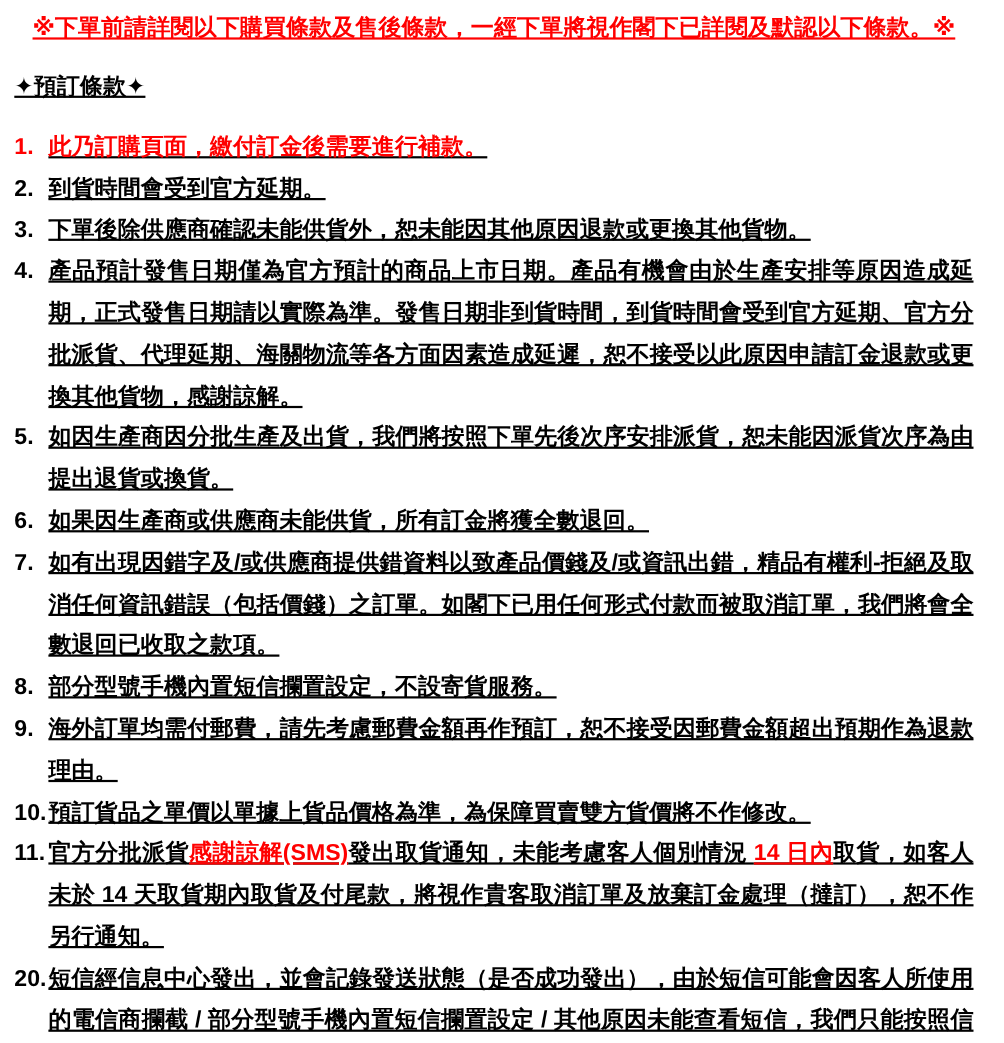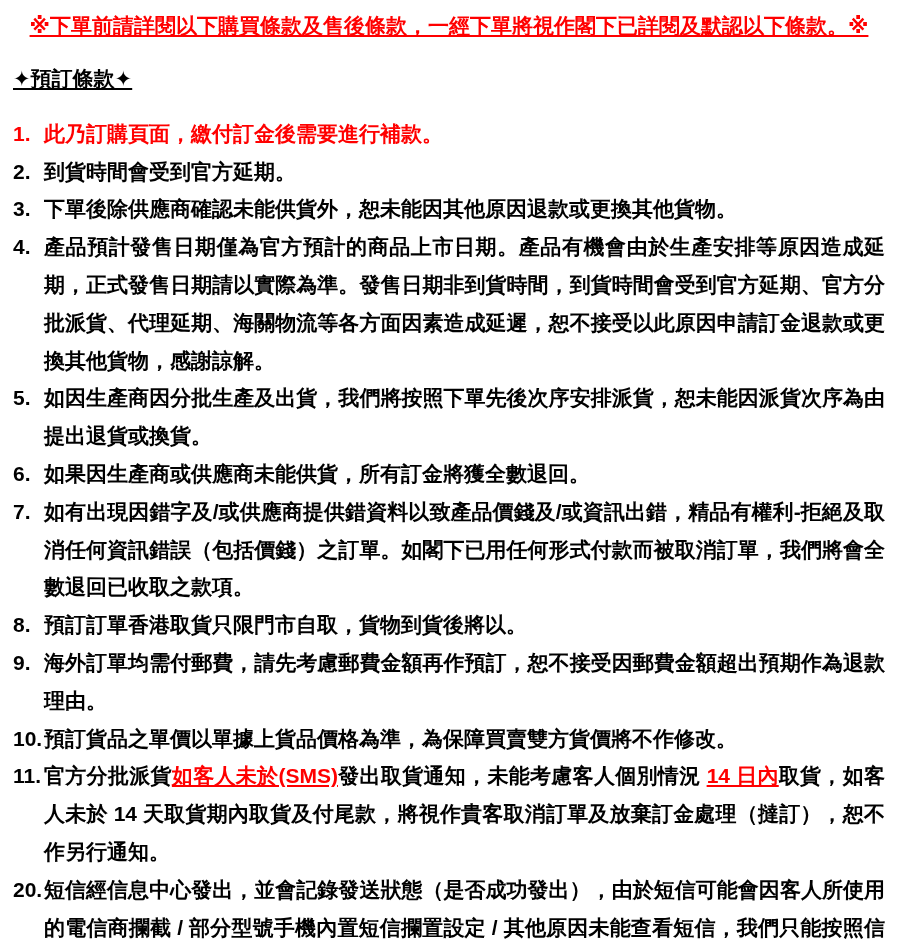--- a/index.html
+++ b/index.html
@@ -36,20 +36,21 @@
     align-items: flex-start;
     line-height: 1.8;
   }
   .term-number {
     flex: 0 0 31px;
     white-space: nowrap;
   }
   .term-text {
     flex: 1;
     text-align: justify;
+    text-decoration: underline;
   }
   .red { color: #ff0000; }
   .red-underline {
     color: #ff0000;
     text-decoration: underline;
   }
 </style>
 </head>
 <body>
 
@@ -84,32 +85,32 @@
       <li class="term-item">
         <span class="term-number">6.</span>
         <span class="term-text"><span class="">如果因生產商或供應商未能供貨，所有訂金將獲全數退回。</span></span>
       </li>
       <li class="term-item">
         <span class="term-number">7.</span>
         <span class="term-text"><span class="">如有出現因錯字及/或供應商提供錯資料以致產品價錢及/或資訊出錯，精品有權利-拒絕及取消任何資訊錯誤（包括價錢）之訂單。如閣下已用任何形式付款而被取消訂單，我們將會全數退回已收取之款項。</span></span>
       </li>
       <li class="term-item">
         <span class="term-number">8.</span>
-        <span class="term-text"><span class="">預訂訂單香港取貨只限門市自取，貨物到貨後將以。</span></span>
+        <span class="term-text"><span class="">部分型號手機內置短信攔置設定，不設寄貨服務。</span></span>
       </li>
       <li class="term-item">
         <span class="term-number">9.</span>
         <span class="term-text"><span class="">海外訂單均需付郵費，請先考慮郵費金額再作預訂，恕不接受因郵費金額超出預期作為退款理由。</span></span>
       </li>
       <li class="term-item">
         <span class="term-number">10.</span>
         <span class="term-text"><span class="">預訂貨品之單價以單據上貨品價格為準，為保障買賣雙方貨價將不作修改。</span></span>
       </li>
       <li class="term-item">
         <span class="term-number">11.</span>
-        <span class="term-text"><span class="">官方分批派貨</span><span class="red-underline">如客人未於(SMS)</span><span class="">發出取貨通知，未能考慮客人個別情況 </span><span class="red-underline">14 日內</span><span class="">取貨，如客人未於 14 天取貨期內取貨及付尾款，將視作貴客取消訂單及放棄訂金處理（撻訂），恕不作另行通知。</span></span>
+        <span class="term-text"><span class="">官方分批派貨</span><span class="red-underline">感謝諒解(SMS)</span><span class="">發出取貨通知，未能考慮客人個別情況 </span><span class="red-underline">14 日內</span><span class="">取貨，如客人未於 14 天取貨期內取貨及付尾款，將視作貴客取消訂單及放棄訂金處理（撻訂），恕不作另行通知。</span></span>
       </li>
       <li class="term-item">
         <span class="term-number">20.</span>
         <span class="term-text"><span class="">短信經信息中心發出，並會記錄發送狀態（是否成功發出），由於短信可能會因客人所使用的電信商攔截 / 部分型號手機內置短信攔置設定 / 其他原因未能查看短信，我們只能按照信息中心的發送狀態作準，未能考慮客人個別情況，恕不接受未有收到短信為由要求取回已撻訂的貨物或訂金。</span></span>
       </li>
     </ol>
 </div>
 
 </body></html>

